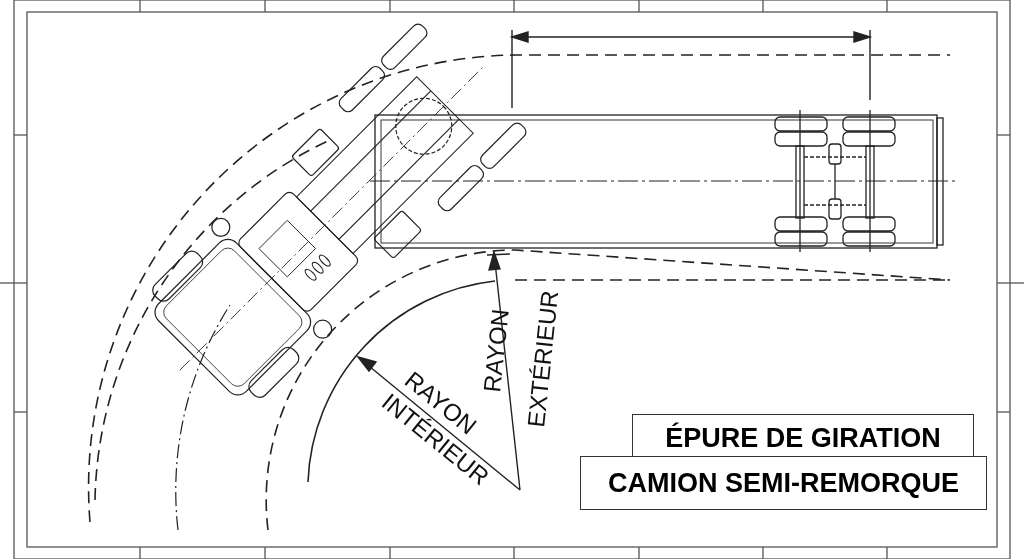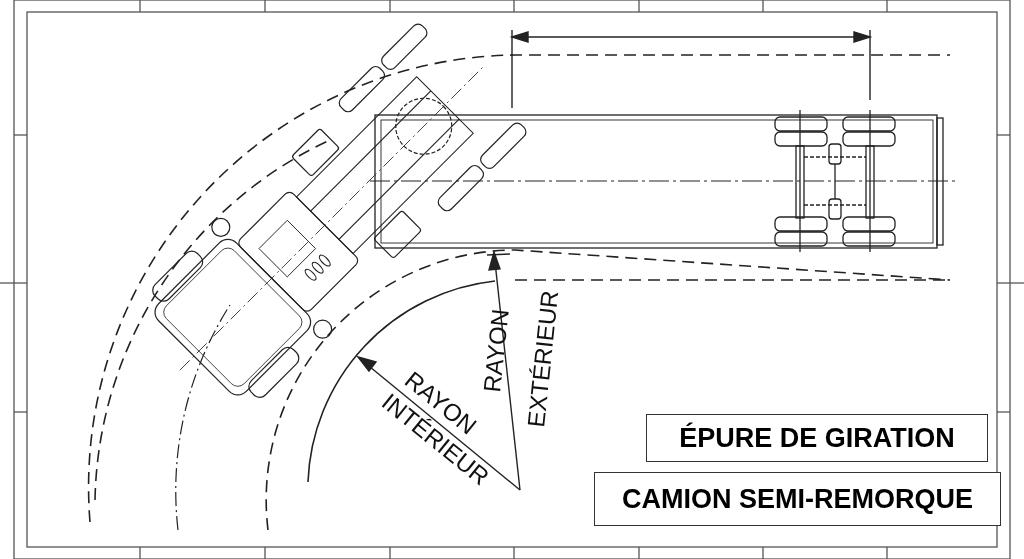--- a/index.html
+++ b/index.html
@@ -1,24 +1,24 @@
 <!DOCTYPE html>
 <html><head>
 <meta charset="utf-8">
 <style>
   html, body { margin: 0; padding: 0; background: #ffffff; }
   body { width: 1024px; height: 559px; position: relative; overflow: hidden;
          font-family: "Liberation Sans", sans-serif; }
   #drawing { position: absolute; left: 0; top: 0; width: 1024px; height: 559px; }
   .title-box { position: absolute; background: #fff; border: 1.5px solid #333;
                font-family: "Liberation Sans", sans-serif; font-weight: bold;
-               color: #000; text-align: center; white-space: nowrap; margin-left: 14px; }
+               color: #000; text-align: center; white-space: nowrap; }
   #title-main { left: 632px; top: 414px; width: 340px; height: 46px;
                 font-size: 27px; line-height: 46px; }
-  #title-sub { left: 580px; top: 472px; width: 405px; height: 52px;
+  #title-sub { left: 580px; top: 456px; width: 405px; height: 52px;
                font-size: 27px; line-height: 52px; }
   .lbl { font-family: "Liberation Sans", sans-serif; font-size: 24px; fill: #111; }
 </style>
 </head>
 <body>
 
 <svg id="drawing" viewBox="0 0 1024 559" xmlns="http://www.w3.org/2000/svg">
 
   <g stroke="#555" fill="none" stroke-width="1.3">
     <rect x="14" y="0" width="996" height="559"></rect>

